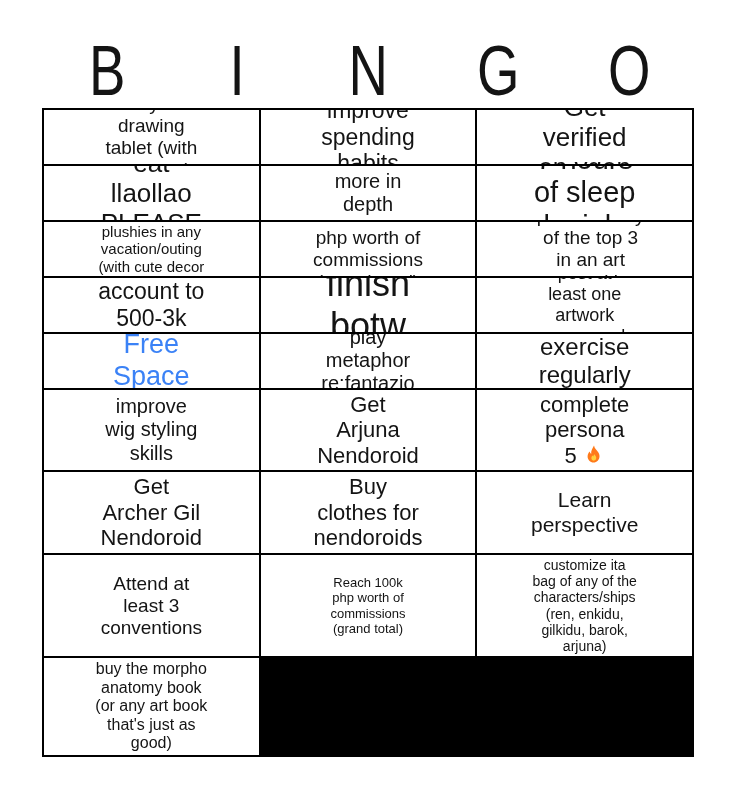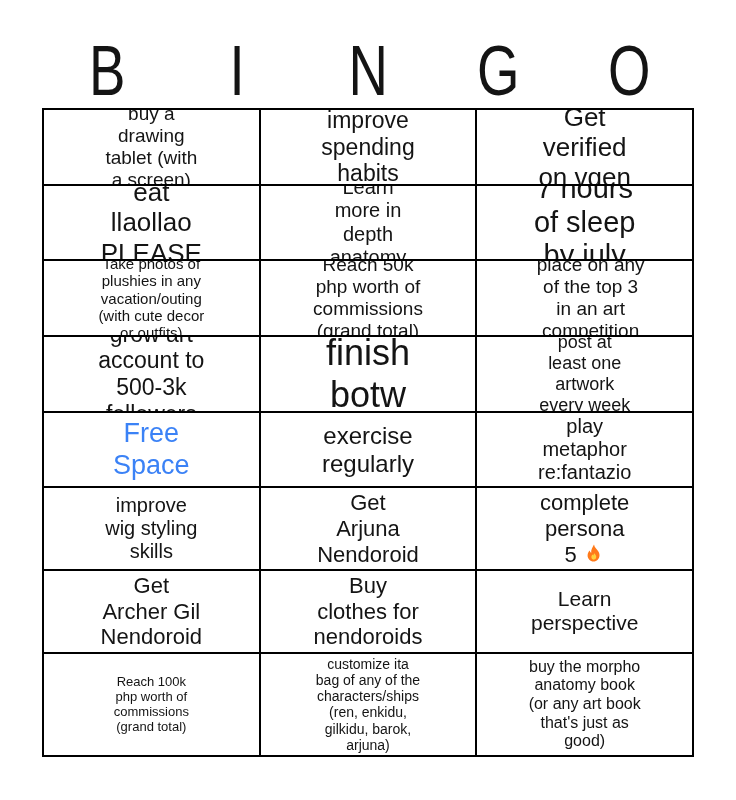--- a/index.html
+++ b/index.html
@@ -143,27 +143,27 @@
       <span class="txt" style="font-size: 18px;">post at
 least one
 artwork
 every week</span>
     </div>
     <div class="cell">
       <span class="txt" style="font-size: 27px; color: #3b82f6;">Free
 Space</span>
     </div>
     <div class="cell">
-      <span class="txt" style="font-size: 24px;">exercise
-regularly</span>
-    </div>
-    <div class="cell">
       <span class="txt" style="font-size: 20px;">play
 metaphor
 re:fantazio</span>
+    </div>
+    <div class="cell">
+      <span class="txt" style="font-size: 24px;">exercise
+regularly</span>
     </div>
     <div class="cell">
       <span class="txt" style="font-size: 20px;">improve
 wig styling
 skills</span>
     </div>
     <div class="cell">
       <span class="txt" style="font-size: 22px;">Get
 Arjuna
 Nendoroid</span>
@@ -184,20 +184,25 @@
     <div class="cell">
       <span class="txt" style="font-size: 22px;">Buy
 clothes for
 nendoroids</span>
     </div>
     <div class="cell">
       <span class="txt" style="font-size: 21px;">Learn
 perspective</span>
     </div>
     <div class="cell">
+      <span class="txt" style="font-size: 19px;">Attend at
+least 3
+conventions</span>
+    </div>
+    <div class="cell">
       <span class="txt" style="font-size: 13px;">Reach 100k
 php worth of
 commissions
 (grand total)</span>
     </div>
     <div class="cell">
       <span class="txt" style="font-size: 14px;">customize ita
 bag of any of the
 characters/ships
 (ren, enkidu,

